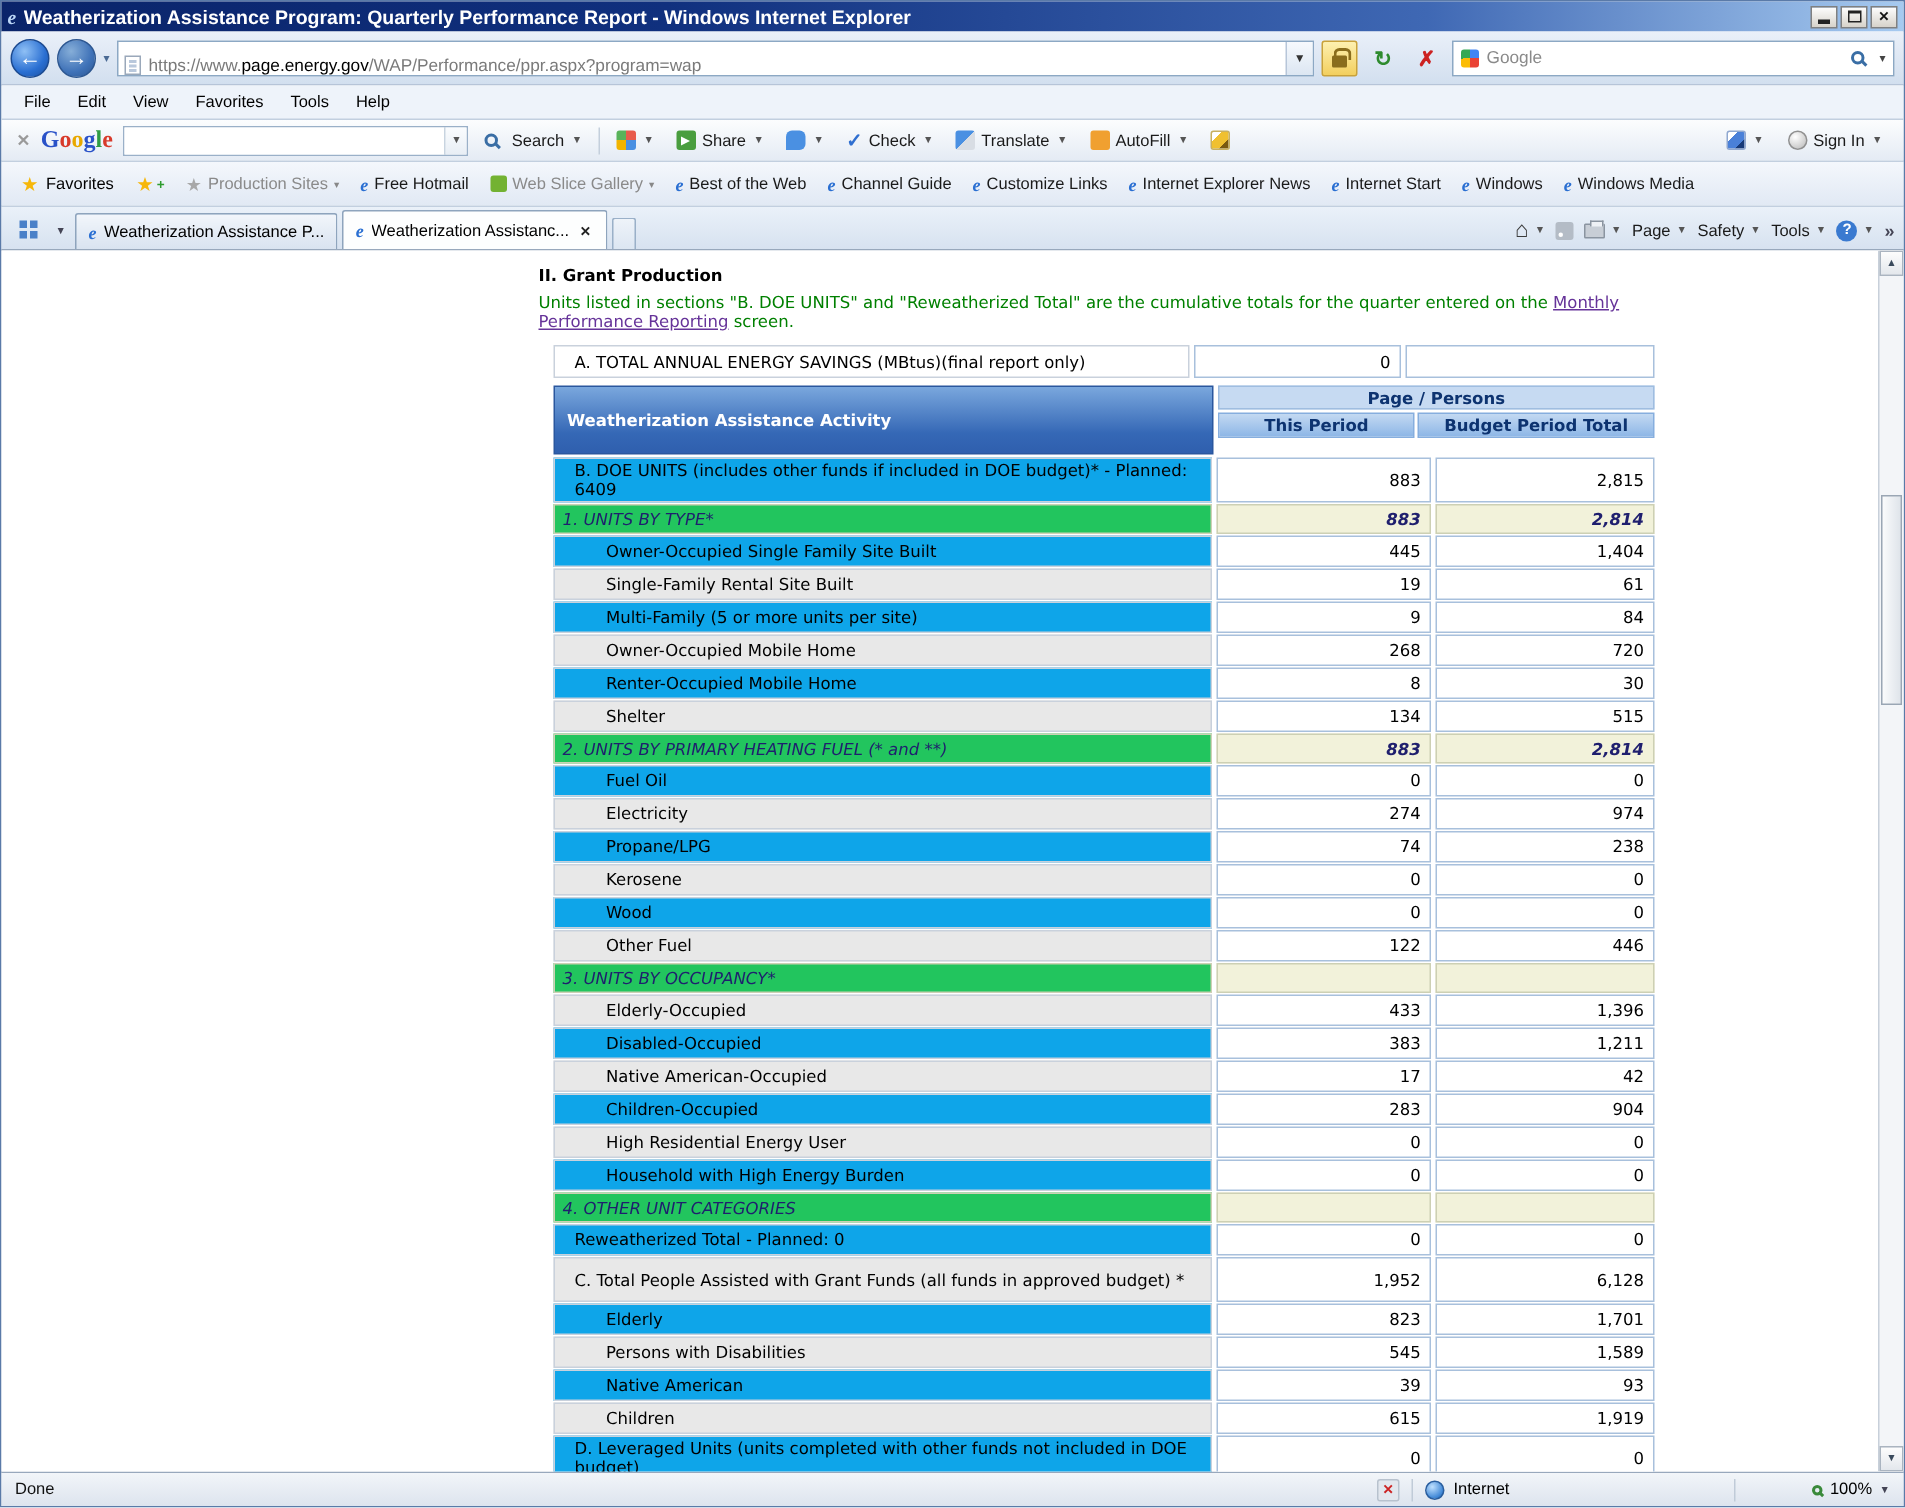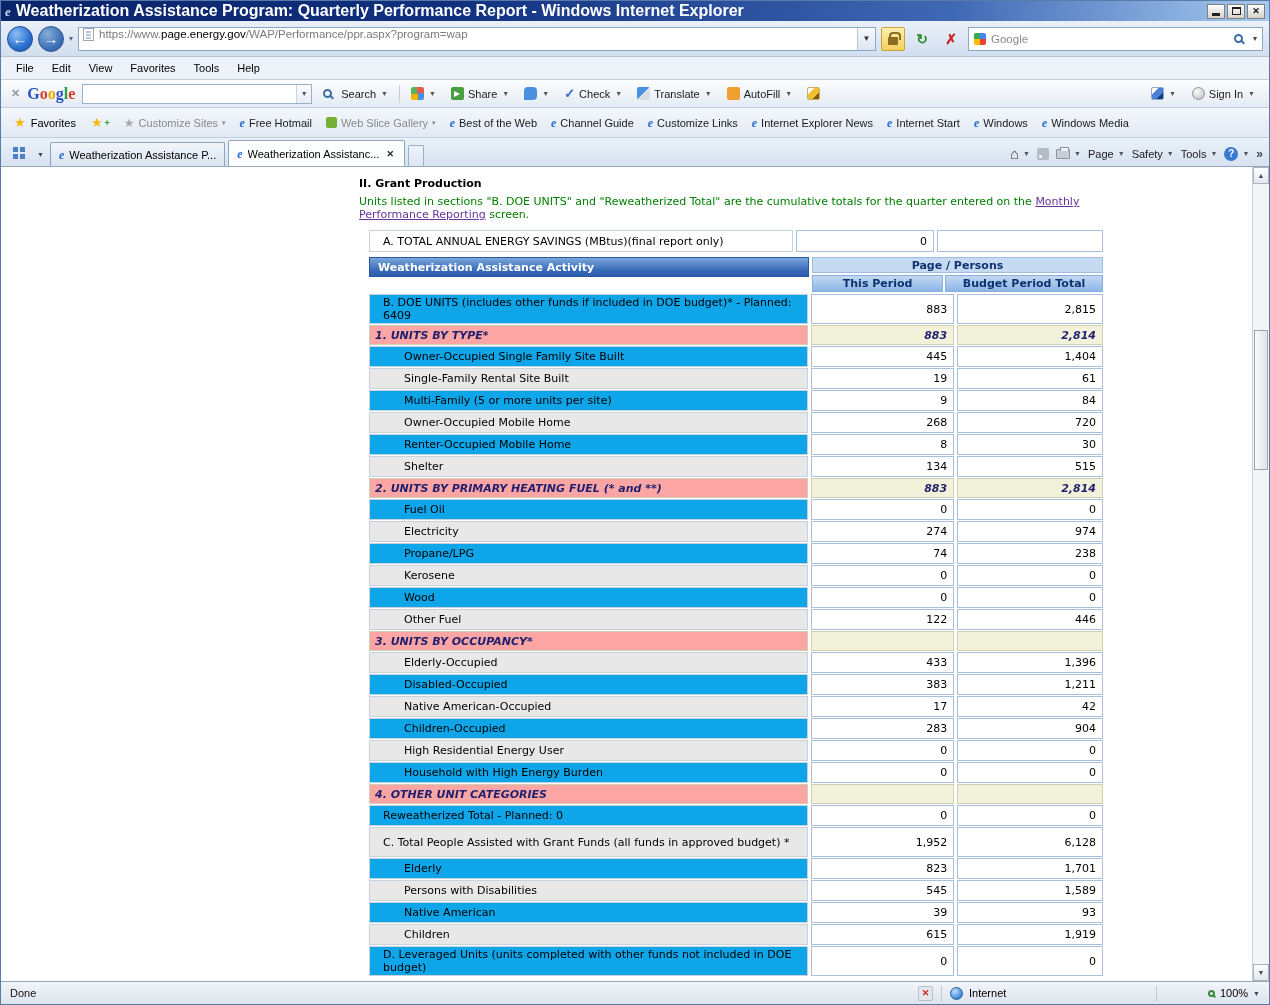--- a/index.html
+++ b/index.html
@@ -4,33 +4,33 @@
 <style>
   *{margin:0;padding:0;box-sizing:border-box}
   html,body{width:1270px;height:1005px;overflow:hidden}
   body{font-family:"Liberation Sans",sans-serif;font-size:11px;background:#fff;color:#000}
 
   .window{width:1270px;height:1005px;display:flex;flex-direction:column;border:1px solid #5a7aa8;background:#fff}
 
   
   .titlebar{height:20px;background:linear-gradient(90deg,#0a246a 0%,#10307e 35%,#3f68b4 75%,#a6caf0 100%);display:flex;align-items:center;padding:0 4px;gap:5px;flex:0 0 auto}
   .tb-ico{color:#bcd8f8;font-family:"Liberation Serif",serif;font-style:italic;font-weight:bold;font-size:13px;line-height:1}
-  .tb-title{color:#fff;font-weight:bold;font-size:16px;flex:1;white-space:nowrap;overflow:hidden}
+  .tb-title{color:#fff;font-weight:bold;font-size:13px;flex:1;white-space:nowrap;overflow:hidden}
   .tb-btns{display:flex;gap:2px}
   .tbtn{width:18px;height:15px;background:linear-gradient(#fdfdfd,#d6d2ca);border:1px solid #808080;display:inline-flex;align-items:center;justify-content:center;font-size:9px;font-weight:bold;color:#111}
   .gl-min{width:8px;height:3px;background:#222;margin-top:7px}
   .gl-max{width:9px;height:8px;border:1px solid #222;border-top:2px solid #222}
 
   
   .addressbar{height:36px;background:linear-gradient(#eaf0f9,#d2dfef);display:flex;align-items:center;padding:0 6px;gap:5px;border-bottom:1px solid #b6c4d8;flex:0 0 auto}
   .navbtn{width:26px;height:26px;border-radius:50%;display:flex;align-items:center;justify-content:center;color:#fff;font-size:15px;font-weight:bold;flex:0 0 auto}
   .back{background:radial-gradient(circle at 35% 30%,#8fc0f5,#2a6fd2 60%,#1c4f9e);border:1px solid #1c4a90}
   .fwd{background:radial-gradient(circle at 35% 30%,#86aed8,#3f72b8 60%,#2c5690);border:1px solid #2c5690}
   .mini-dd{color:#4a6a94;font-size:8px}
-  .addr-field{flex:1;height:24px;background:#fff;border:1px solid #8ca8c4;display:flex;align-items:flex-start;padding-left:4px;gap:5px;min-width:0}
+  .addr-field{flex:1;height:24px;background:#fff;border:1px solid #8ca8c4;display:flex;align-items:flex-end;padding-left:4px;gap:5px;min-width:0}
   .page-ico{width:11px;height:13px;background:#fff;border:1px solid #9aa8ba;position:relative;flex:0 0 auto}
   .page-ico::before{content:"";position:absolute;left:2px;right:2px;top:2px;height:2px;background:#b9c8dc;box-shadow:0 3px 0 #b9c8dc,0 6px 0 #b9c8dc}
   .url{flex:1;white-space:nowrap;overflow:hidden;font-size:11.5px}
   .url-dim{color:#7a7a7a}
   .url-dom{color:#000}
   .addr-dd{width:18px;height:22px;background:linear-gradient(#f6f9fd,#dce6f2);border-left:1px solid #b7c6d9;display:flex;align-items:center;justify-content:center;font-size:8px;color:#333;flex:0 0 auto}
   .lockbtn{width:24px;height:24px;background:linear-gradient(#fdf0b0,#f3cf5e);border:1px solid #c9a23a;border-radius:2px;display:flex;align-items:center;justify-content:center;flex:0 0 auto}
   .lock-shape{width:10px;height:8px;background:#8a6d1d;border-radius:1px;position:relative;margin-top:4px}
   .lock-shape::before{content:"";position:absolute;left:1px;top:-5px;width:8px;height:6px;border:2px solid #8a6d1d;border-bottom:none;border-radius:4px 4px 0 0}
   .tool-ic{width:24px;height:24px;display:flex;align-items:center;justify-content:center;font-weight:bold;font-size:14px;flex:0 0 auto}
@@ -111,34 +111,34 @@
   .page{position:absolute;left:352px;top:2px;width:752px;font-family:"DejaVu Sans",sans-serif;font-size:11px}
   .pg-title{font-weight:bold;margin:8px 0 5px 6px}
   .pg-note{color:#008000;margin-left:6px;width:738px;line-height:13px}
   .note-link{color:#663399;text-decoration:underline}
   .wap-table{margin:9px 0 0 16px;width:734px}
   .row-a{display:flex;gap:3px;height:22px;margin-bottom:5px}
   .row-a .albl{width:440px;border:1px solid #c9d1dc;background:#fff;display:flex;align-items:center;padding-left:13px}
   .vbox{display:flex;align-items:center;justify-content:flex-end;border:1px solid #a8c0dc;background:#fff;padding:0 6px}
   .w1{width:143px}.w2{width:172px}
   .thead{display:flex;gap:3px;margin-bottom:2px}
-  .th-left{width:440px;height:20px;background:linear-gradient(180deg,#7aa7dd,#3568b6 70%,#2f5fae);color:#fff;font-weight:bold;display:flex;align-items:center;padding-left:8px;border:1px solid #2a579e}
+  .th-left{width:440px;height:46px;background:linear-gradient(180deg,#7aa7dd,#3568b6 70%,#2f5fae);color:#fff;font-weight:bold;display:flex;align-items:center;padding-left:8px;border:1px solid #2a579e}
   .th-right{width:291px;display:flex;flex-direction:column;gap:2px}
   .th-units{height:16px;background:#c6daf2;color:#0d3370;font-weight:bold;display:flex;align-items:center;justify-content:center;border:1px solid #9fbde0}
   .th-cols{display:flex;gap:2px}
   .th-col{height:17px;background:linear-gradient(180deg,#c3d9f2,#8db6e6);color:#0d3370;font-weight:bold;display:flex;align-items:center;justify-content:center;border:1px solid #86aede}
   .trow{display:flex;gap:3px;height:21px;margin-bottom:1px}
   .trow.tall{height:30px}
   .trow.section{height:20px}
   .tlabel{width:440px;display:flex;align-items:center;border:1px solid #c9d1dc;background:#0ea5e9;padding:1px 6px 1px 13px;line-height:13px}
   .tval{display:flex;align-items:center;justify-content:flex-end;border:1px solid #a8c0dc;background:#fff;padding:0 6px}
   .tval.v1{width:143px}.tval.v2{width:146px}
   .trow.gray .tlabel{background:#e8e8e8}
   .trow.data .tlabel{padding-left:34px}
-  .trow.section .tlabel{background:#fca5a5;border-color:#cdd0b4;font-weight:bold;font-style:italic;color:#1f1f6e;padding-left:5px}
+  .trow.section .tlabel{background:#22c55e;border-color:#cdd0b4;font-weight:normal;font-style:italic;color:#1f1f6e;padding-left:5px}
   .trow.section .tval{background:#f2f2da;border-color:#cdd0b4;font-weight:bold;font-style:italic;color:#1f1f6e}
 
   
   .vscroll{position:absolute;top:0;right:0;width:17px;height:100%;background:#f3f5f8;border-left:1px solid #c8d0da;display:flex;flex-direction:column}
   .sbtn{height:17px;background:linear-gradient(#fdfdfd,#e3e7ec);border:1px solid #aab4c0;display:flex;align-items:center;justify-content:center;font-size:7px;color:#3a4a5c;flex:0 0 auto}
   .strack{flex:1;position:relative}
   .sthumb{position:absolute;top:146px;left:1px;right:1px;height:140px;background:linear-gradient(90deg,#fafbfc,#dfe4ea);border:1px solid #9aa6b4}
 
   
   .statusbar{height:23px;background:linear-gradient(#f2f5f9,#dde4ee);border-top:1px solid #98a8bc;display:flex;align-items:center;padding:0 9px;gap:8px;flex:0 0 auto}
@@ -265,21 +265,21 @@
       <span class="star-gold">★</span>
       <span>Favorites</span>
     </span>
     <span class="fav-btn addfav">
       <span class="star-gold">★</span>
       <span class="plus">+</span>
     </span>
     <span id="fav-items" style="display:flex;align-items:center;gap:2px">
         <span class="fav-item muted">
           <span class="stargray-ico"></span>
-          <span class="fi-label">Customize Sites</span>
+          <span class="fi-label">Production Sites</span>
           <span class="fi-dd">▾</span>
         </span>
         <span class="fav-item">
           <span class="e-ico">e</span>
           <span class="fi-label">Free Hotmail</span>
         </span>
         <span class="fav-item muted">
           <span class="slice-ico"></span>
           <span class="fi-label">Web Slice Gallery</span>
           <span class="fi-dd">▾</span>

